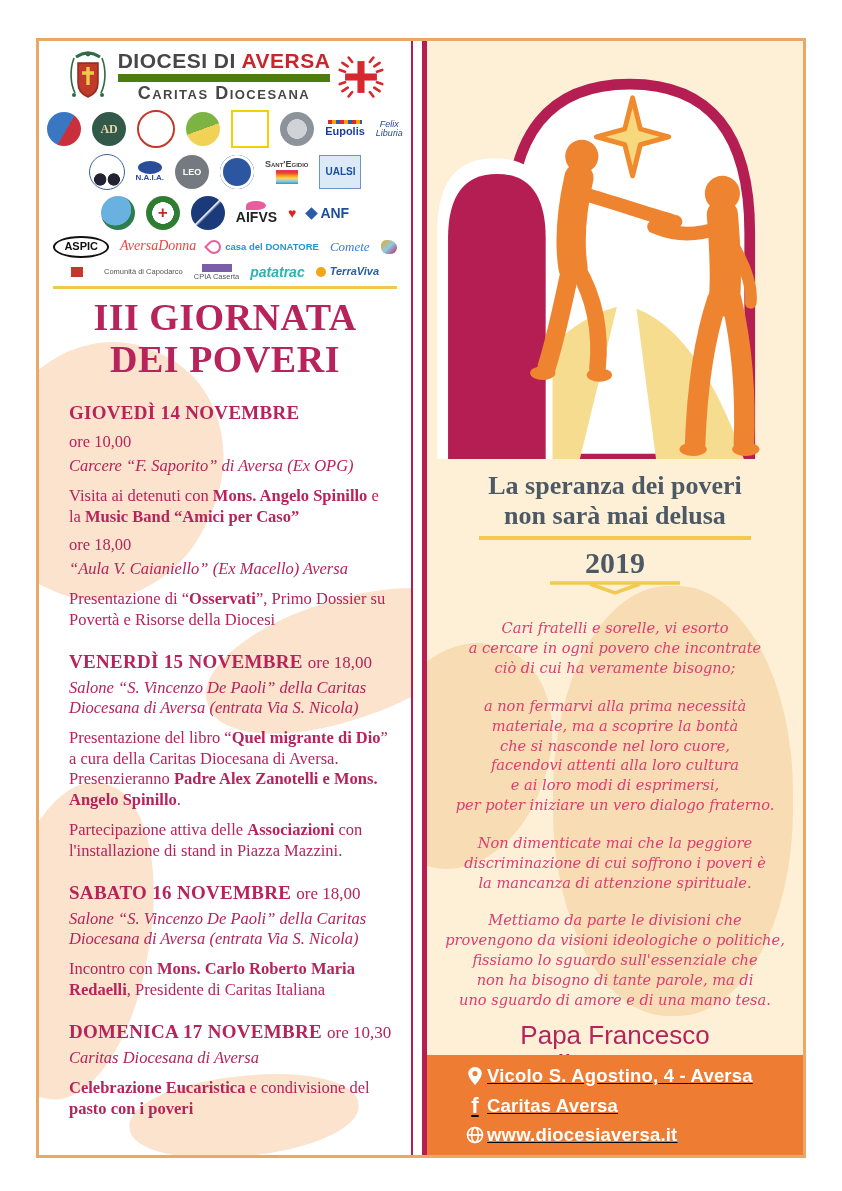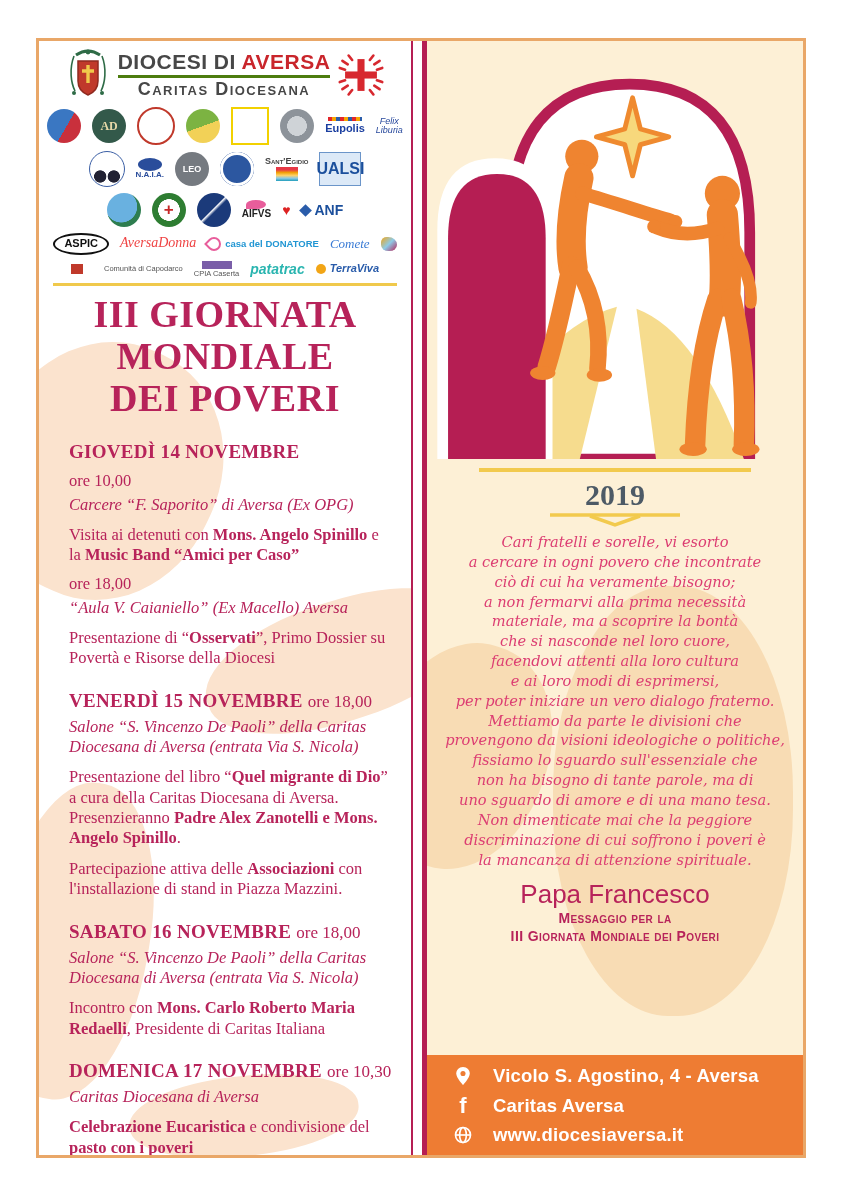--- a/index.html
+++ b/index.html
@@ -10,21 +10,21 @@
   
   .col-left{width:372px;position:relative;background:#fff;overflow:hidden;
             padding:4px 12px 0;box-sizing:border-box;}
   .col-left .content{position:relative;z-index:1;}
   .sil{position:absolute;z-index:0;border-radius:48%;}
   .sil.l{background:#fbe3ce;}
   .sil.r{background:#f8dcb4;}
   .dio-header{display:flex;align-items:center;justify-content:center;gap:8px;margin-top:4px;}
   .dio-titles{text-align:center;font-family:"Liberation Sans",sans-serif;color:#474747;}
   .dio-title{font-size:21px;font-weight:bold;letter-spacing:.5px;
-             border-bottom:3px solid #4d7c0f;padding-bottom:1px;white-space:nowrap;}
+             border-bottom:8px solid #4d7c0f;padding-bottom:1px;white-space:nowrap;}
   .dio-title .accent{color:#c9252b;}
   .dio-sub{font-size:18px;font-weight:bold;font-variant:small-caps;letter-spacing:1.5px;margin-top:1px;}
   
   .logo-row{display:flex;justify-content:center;align-items:center;gap:11px;margin:6px 0;
             position:relative;z-index:1;}
   .lgc{width:34px;height:34px;border-radius:50%;display:inline-flex;align-items:center;
        justify-content:center;font-family:"Liberation Sans",sans-serif;font-weight:bold;
        font-size:9px;flex:none;}
   .lgs{width:34px;height:34px;display:inline-flex;align-items:center;justify-content:center;flex:none;}
   .lgt{font-family:"Liberation Sans",sans-serif;white-space:nowrap;display:inline-flex;
@@ -44,29 +44,29 @@
   
   .rule-v{width:9px;background:#fff;border-left:2px solid #b51e53;border-right:3px solid #b51e53;flex:none;}
   .col-right{flex:1;position:relative;background:#fdf0d6;border-left:2px solid #b51e53;
              overflow:hidden;text-align:center;}
   .col-right .content{position:relative;z-index:1;}
   .arch-wrap{margin:6px auto 0;width:364px;}
   .theme{font-size:26px;line-height:1.16;font-weight:bold;color:#4d5a66;margin-top:8px;}
   .theme-rule{width:272px;height:4px;background:#f2ca4e;margin:5px auto 4px;}
   .year{font-size:30px;font-weight:bold;color:#4d5a66;margin-top:6px;}
   .quote{white-space:pre-line;font-family:"DejaVu Serif",serif;font-style:italic;
-         font-size:14.6px;line-height:1.36;color:#dc3d72;margin:0 14px 0;}
+         font-size:14.6px;line-height:1.36;color:#dc3d72;margin:18px 14px 0;}
   .papa{font-family:"Liberation Sans",sans-serif;font-weight:normal;font-size:26px;
         color:#b7235a;margin-top:10px;}
   .msg{font-family:"Liberation Sans",sans-serif;font-weight:bold;font-variant:small-caps;
        font-size:14px;line-height:1.25;color:#b7235a;letter-spacing:.4px;}
   
   .footer{position:absolute;left:0;right:0;bottom:0;height:100px;background:#ee7c33;
           display:flex;flex-direction:column;justify-content:center;gap:7px;z-index:2;}
-  .f-row{display:flex;align-items:center;gap:18px;padding-left:24px;}
+  .f-row{display:flex;align-items:center;padding-left:36px;text-decoration:underline;}
   .f-ico{width:24px;display:inline-flex;justify-content:center;flex:none;}
   .f-txt{font-family:"Liberation Sans",sans-serif;font-weight:bold;font-size:18.5px;
          color:#fff;letter-spacing:.2px;}
   .fb-f{font-family:"Liberation Sans",sans-serif;font-weight:bold;font-size:22px;color:#fff;line-height:1;}
   .rain{width:22px;height:14px;background:linear-gradient(180deg,#e63946 20%,#f1a208 40%,#ffd166 60%,#8ecae6 80%,#219ebc);}
   .pdrop{width:10px;height:10px;border:2px solid #e85d9b;border-radius:50% 50% 50% 0;transform:rotate(45deg);display:inline-block;margin-right:4px;}
   .sun{width:10px;height:10px;border-radius:50%;background:#f2a516;display:inline-block;margin-right:4px;}
   .diam{width:9px;height:9px;background:#2a5caa;transform:rotate(45deg);display:inline-block;margin-right:4px;}
   .pencil{height:4px;width:34px;background:repeating-linear-gradient(90deg,#e2262b 0 4px,#f7a600 4px 8px,#2a5caa 8px 12px);margin-bottom:2px;}
 </style>
@@ -128,29 +128,29 @@
         <span class="lgt" style="color:#2a4d9b;font-size:8px;font-weight:bold;">
             <span style="width:24px;height:13px;background:#2a4d9b;border-radius:50%;"></span>
             <span>N.A.I.A.</span>
           </span>
         <span class="lgc" style="background:#757a80;color:#fff;">LEO</span>
         <span class="lgc" style="background:#2c57a0;box-shadow:inset 0 0 0 3px #fff,inset 0 0 0 5px #2c57a0;"></span>
         <span class="lgt" style="color:#444;font-size:9px;font-weight:bold;font-variant:small-caps;">
             <span>Sant'Egidio</span>
             <span class="rain"></span>
           </span>
-        <span class="lgt" style="background:#dce9f7;border:1px solid #6b95c9;width:40px;height:32px;justify-content:center;color:#1b4f9c;font-size:16px;font-weight:bold;">
+        <span class="lgt" style="background:#dce9f7;border:1px solid #6b95c9;width:40px;height:32px;justify-content:center;color:#1b4f9c;font-size:10px;font-weight:bold;">
             <span>UALSI</span>
           </span>
       </div>
       <div class="logo-row">
         <span class="lgc" style="background:radial-gradient(circle at 42% 40%,#69b1e0 55%,#2e7d4f 57%);"></span>
         <span class="lgc" style="background:radial-gradient(#fff 44%,#2e7d32 46%);color:#c62828;font-size:17px;">+</span>
         <span class="lgc" style="background:linear-gradient(135deg,#1b3a7a 46%,#fff 48%,#1b3a7a 54%);"></span>
-        <span class="lgt" style="color:#222;font-size:10px;font-weight:bold;">
+        <span class="lgt" style="color:#222;font-size:14px;font-weight:bold;">
             <span style="width:20px;height:9px;background:#e85d9b;border-radius:50% 50% 50% 0;"></span>
             <span>AIFVS</span>
           </span>
         <span class="lgt" style="font-size:14px;color:#d22;">♥</span>
         <span class="lgt" style="color:#1b4f9c;font-size:14px;font-weight:bold;flex-direction:row;align-items:center;">
             <span class="diam"></span>
             <span>ANF</span>
           </span>
       </div>
       <div class="logo-row">
@@ -186,21 +186,20 @@
         <span class="lgt" style="color:#2a5caa;font-size:11px;font-weight:bold;font-style:italic;flex-direction:row;align-items:center;">
             <span class="sun"></span>
             <span>TerraViva</span>
           </span>
       </div>
 
       <div class="gold-rule"></div>
 
       <h1 class="main-title">
         <div>III GIORNATA</div>
-        <div>MONDIALE</div>
         <div>DEI POVERI</div>
       </h1>
 
       <div class="sched">
         <div class="sec">
           <div class="day">GIOVEDÌ 14 NOVEMBRE</div>
           <div class="time">ore 10,00</div>
           <div class="venue">Carcere “F. Saporito” di Aversa (Ex OPG)</div>
           <div class="desc"><span>Visita ai detenuti con </span><span class="b">Mons. Angelo Spinillo</span><span> e la </span><span class="b">Music Band “Amici per Caso”</span></div>
           <div class="time">ore 18,00</div>
@@ -265,44 +264,48 @@
             <circle cx="226" cy="184" r="7" stroke="none"></circle>
             <path d="M303 196 C319 222 327 246 325 262" fill="none" stroke-width="12"></path>
             <path d="M291 258 C277 300 270 350 268 408" fill="none" stroke-width="21"></path>
             <path d="M305 258 C316 304 320 358 318 408" fill="none" stroke-width="21"></path>
             <ellipse cx="266" cy="412" rx="14" ry="7" stroke="none"></ellipse>
             <ellipse cx="320" cy="412" rx="14" ry="7" stroke="none"></ellipse>
           </g>
         </svg>
       </div>
 
+      <div class="theme">
+        <div>La speranza dei poveri</div>
+        <div>non sarà mai delusa</div>
+      </div>
       <div class="theme-rule"></div>
       <div class="year">2019</div>
       <svg width="150" height="16" viewBox="0 0 150 16">
         <line x1="10" y1="3" x2="140" y2="3" stroke="#f2ca4e" stroke-width="3.5"></line>
         <polyline points="50,4 75,13 100,4" fill="none" stroke="#f2ca4e" stroke-width="3.5"></polyline>
       </svg>
 
       <p class="quote">Cari fratelli e sorelle, vi esorto
 a cercare in ogni povero che incontrate
 ciò di cui ha veramente bisogno;</p>
       <p class="quote">a non fermarvi alla prima necessità
 materiale, ma a scoprire la bontà
 che si nasconde nel loro cuore,
 facendovi attenti alla loro cultura
 e ai loro modi di esprimersi,
 per poter iniziare un vero dialogo fraterno.</p>
+      <p class="quote">Non dimenticate mai che la peggiore
+discriminazione di cui soffrono i poveri è
+la mancanza di attenzione spirituale.</p>
       <p class="quote">Mettiamo da parte le divisioni che
 provengono da visioni ideologiche o politiche,
 fissiamo lo sguardo sull'essenziale che
 non ha bisogno di tante parole, ma di
 uno sguardo di amore e di una mano tesa.</p>
-      <p class="quote">Non dimenticate mai che la peggiore
-discriminazione di cui soffrono i poveri è
-la mancanza di attenzione spirituale.</p>
 
       <div class="papa">Papa Francesco</div>
       <div class="msg">
         <div>Messaggio per la</div>
         <div>III Giornata Mondiale dei Poveri</div>
       </div>
     </div>
 
     <div class="footer">
       <div class="f-row">

